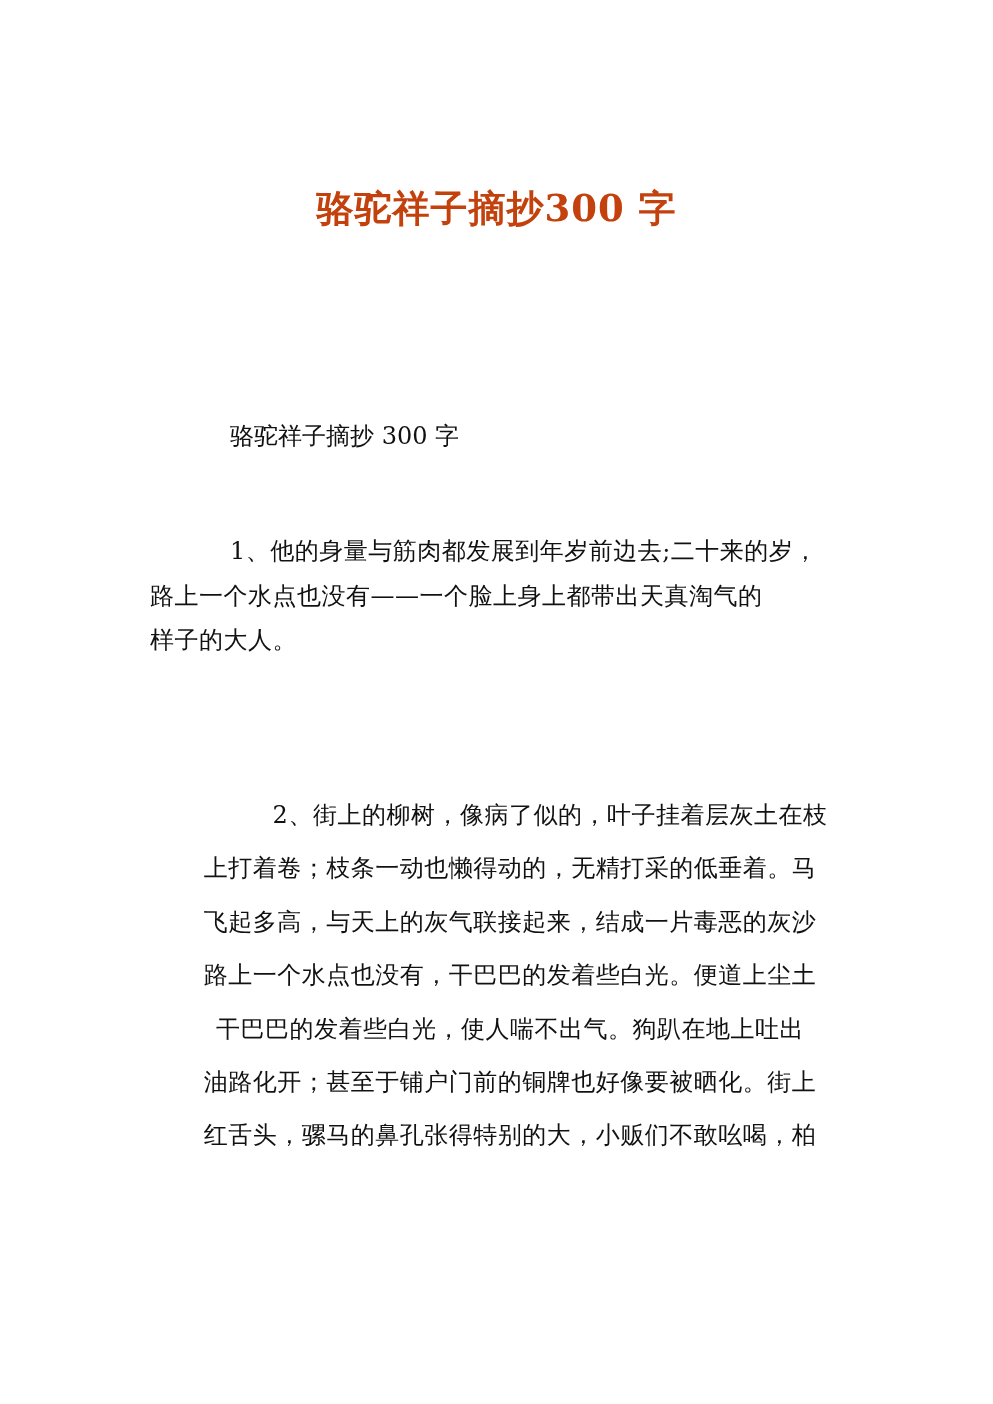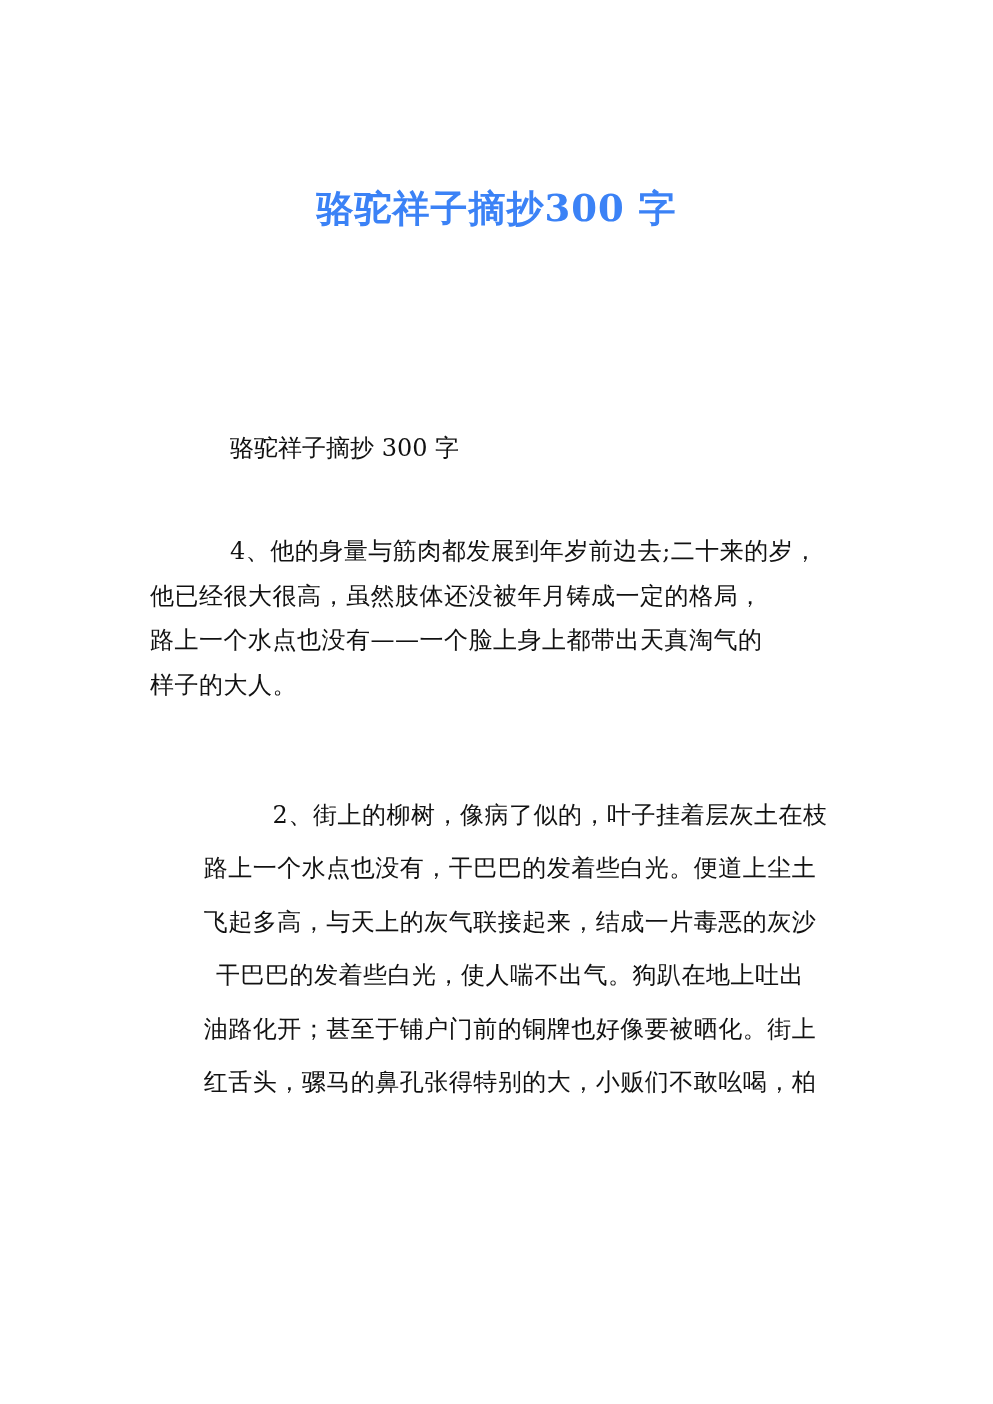--- a/index.html
+++ b/index.html
@@ -25,27 +25,27 @@
     .doc-title {
       position: absolute;
       left: 0;
       top: 180px;
       width: 993px;
       text-align: center;
       font-size: 37px;
       line-height: 56px;
       font-weight: bold;
       letter-spacing: 1px;
-      color: #3b82f6;
+      color: #c2410c;
       margin: 0;
     }
     .subtitle {
       position: absolute;
       left: 230px;
-      top: 430px;
+      top: 418px;
       font-size: 24px;
       line-height: 36px;
       margin: 0;
       white-space: nowrap;
       text-align: center;
     }
     .para {
       position: absolute;
       left: 150px;
       width: 720px;
@@ -70,28 +70,28 @@
 </head>
 <body>
 
 <div class="page">
 
   <h1 class="doc-title">骆驼祥子摘抄300 字</h1>
 
   <p class="subtitle">骆驼祥子摘抄 300 字</p>
 
   <div class="para" id="para-1">
-    <span class="line indent">4、他的身量与筋肉都发展到年岁前边去;二十来的岁，</span>
-    <span class="line">他已经很大很高，虽然肢体还没被年月铸成一定的格局，</span>
+    <span class="line indent">1、他的身量与筋肉都发展到年岁前边去;二十来的岁，</span>
     <span class="line">路上一个水点也没有——一个脸上身上都带出天真淘气的</span>
     <span class="line">样子的大人。</span>
   </div>
 
   <div class="para" id="para-2">
     <span class="line indent">2、街上的柳树，像病了似的，叶子挂着层灰土在枝</span>
+    <span class="line">上打着卷；枝条一动也懒得动的，无精打采的低垂着。马</span>
+    <span class="line">飞起多高，与天上的灰气联接起来，结成一片毒恶的灰沙</span>
     <span class="line">路上一个水点也没有，干巴巴的发着些白光。便道上尘土</span>
-    <span class="line">飞起多高，与天上的灰气联接起来，结成一片毒恶的灰沙</span>
     <span class="line">干巴巴的发着些白光，使人喘不出气。狗趴在地上吐出</span>
     <span class="line">油路化开；甚至于铺户门前的铜牌也好像要被晒化。街上</span>
     <span class="line">红舌头，骡马的鼻孔张得特别的大，小贩们不敢吆喝，柏</span>
   </div>
 
 </div>
 
 </body></html>

